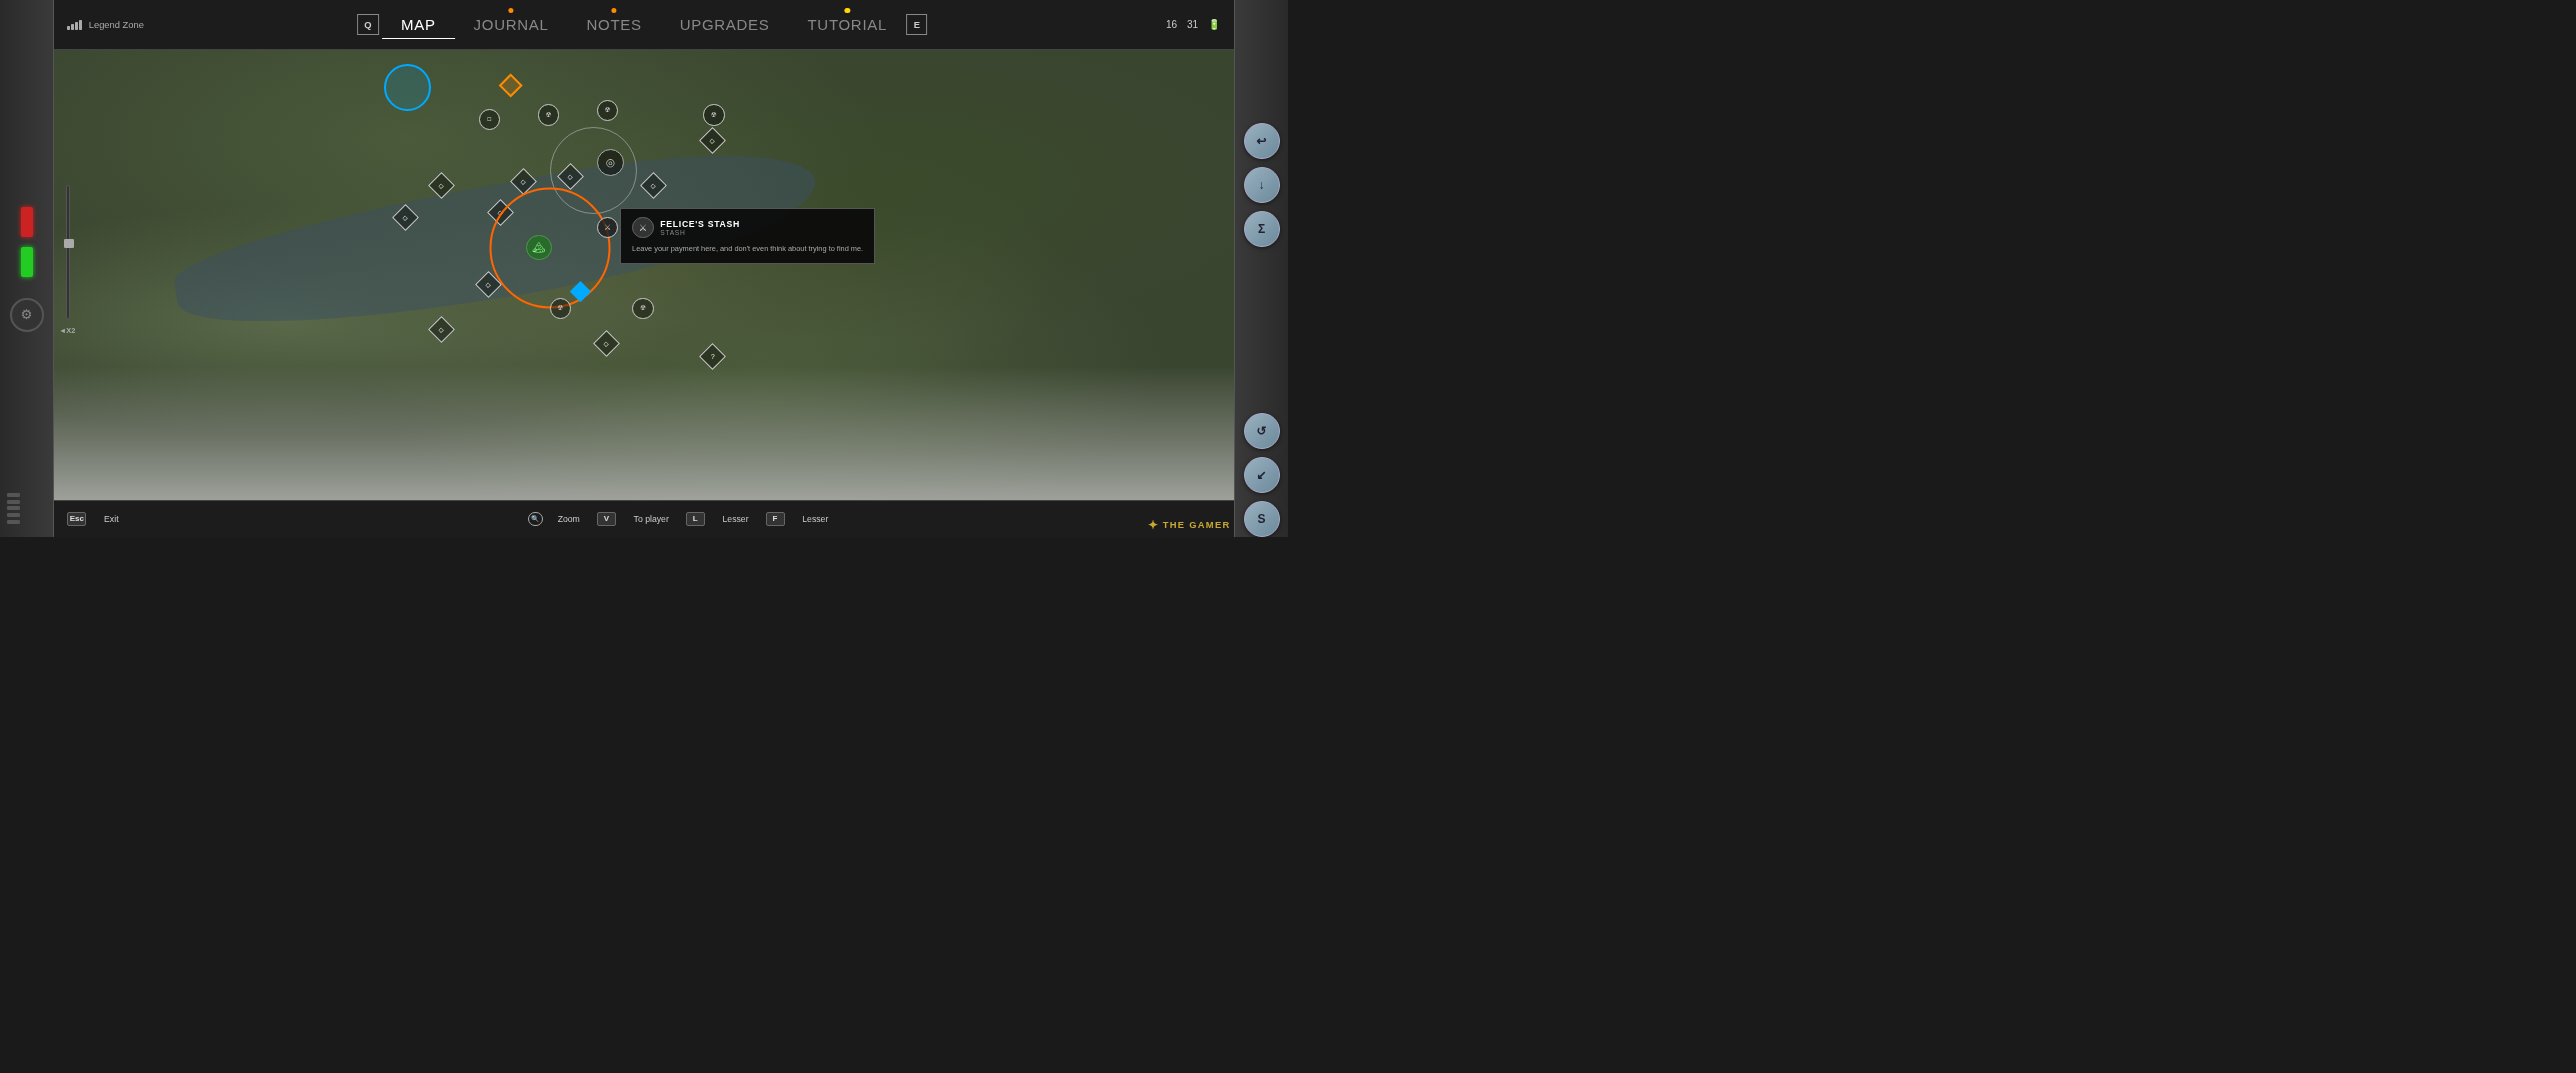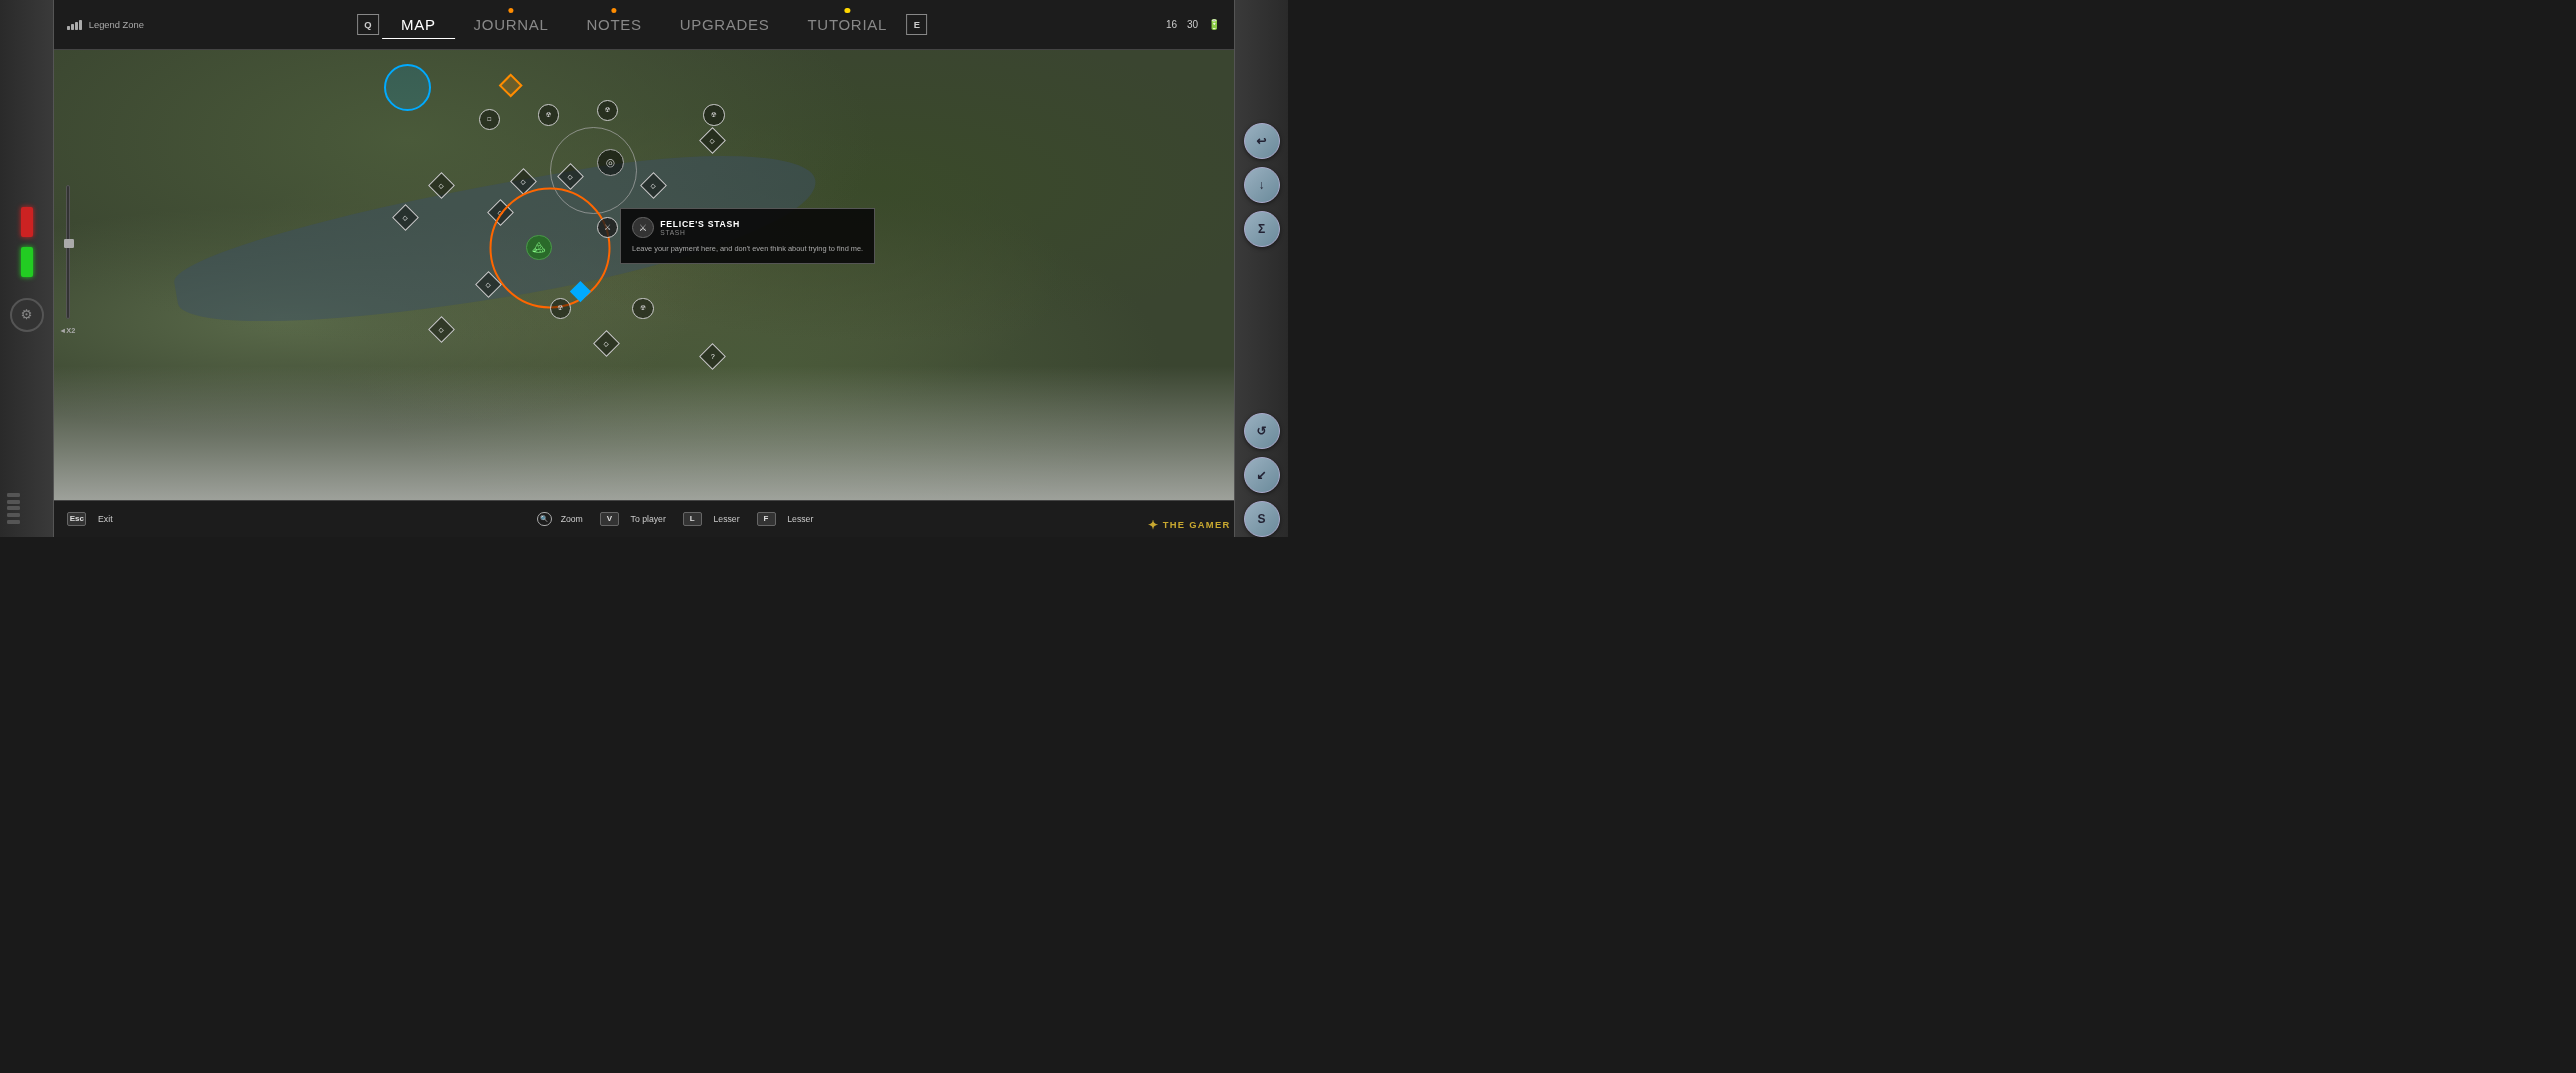--- a/index.html
+++ b/index.html
@@ -434,21 +434,21 @@
       border-radius: 2px;
       color: #ddd;
       font-size: 8px;
       font-weight: bold;
       margin-right: 2.7px;
     }
 
     .bottom-action {
       display: flex;
       align-items: center;
-      gap: 9px;
+      gap: 15px;
     }
 
     .bottom-spacer { flex: 1; }
 
     .bottom-zoom-icon {
       width: 14.8px;
       height: 14.8px;
       border-radius: 50%;
       border: 1.3px solid #aaa;
       display: flex;
@@ -561,21 +561,21 @@
         <span>Tutorial</span>
       </div>
 
       <div class="nav-key">
         <span>E</span>
       </div>
     </div>
 
     <div class="top-bar-right">
       <span>16</span>
-      <span>30</span>
+      <span>31</span>
       <span>🔋</span>
     </div>
   </div>
 
   <div class="map-container">
     <div class="map-bg"></div>
 
     <div class="map-river"></div>
 
     <div class="zoom-slider">

